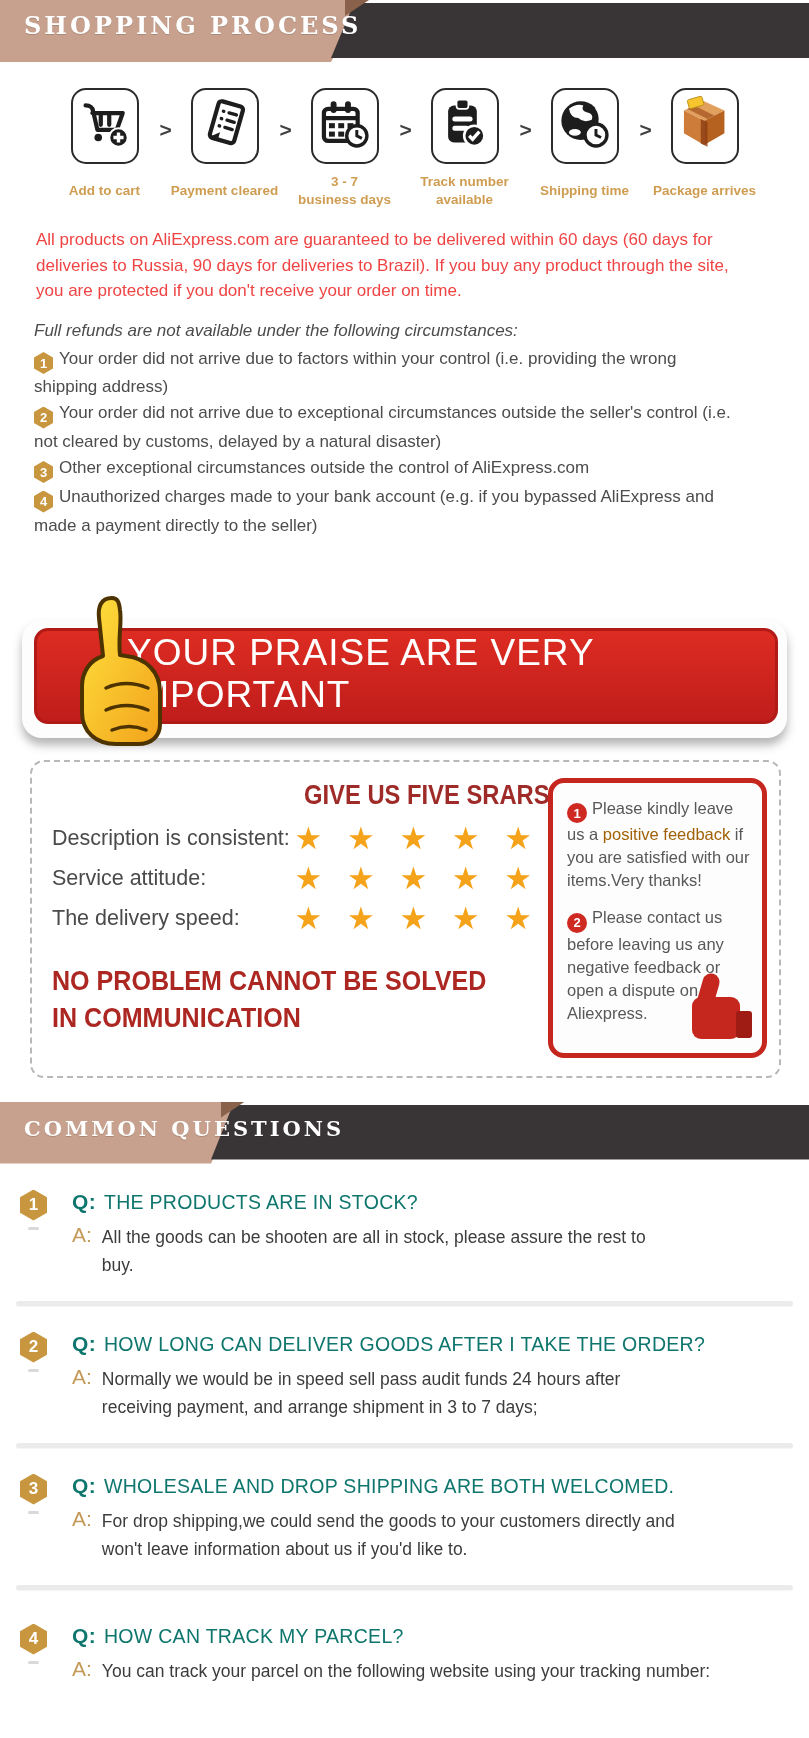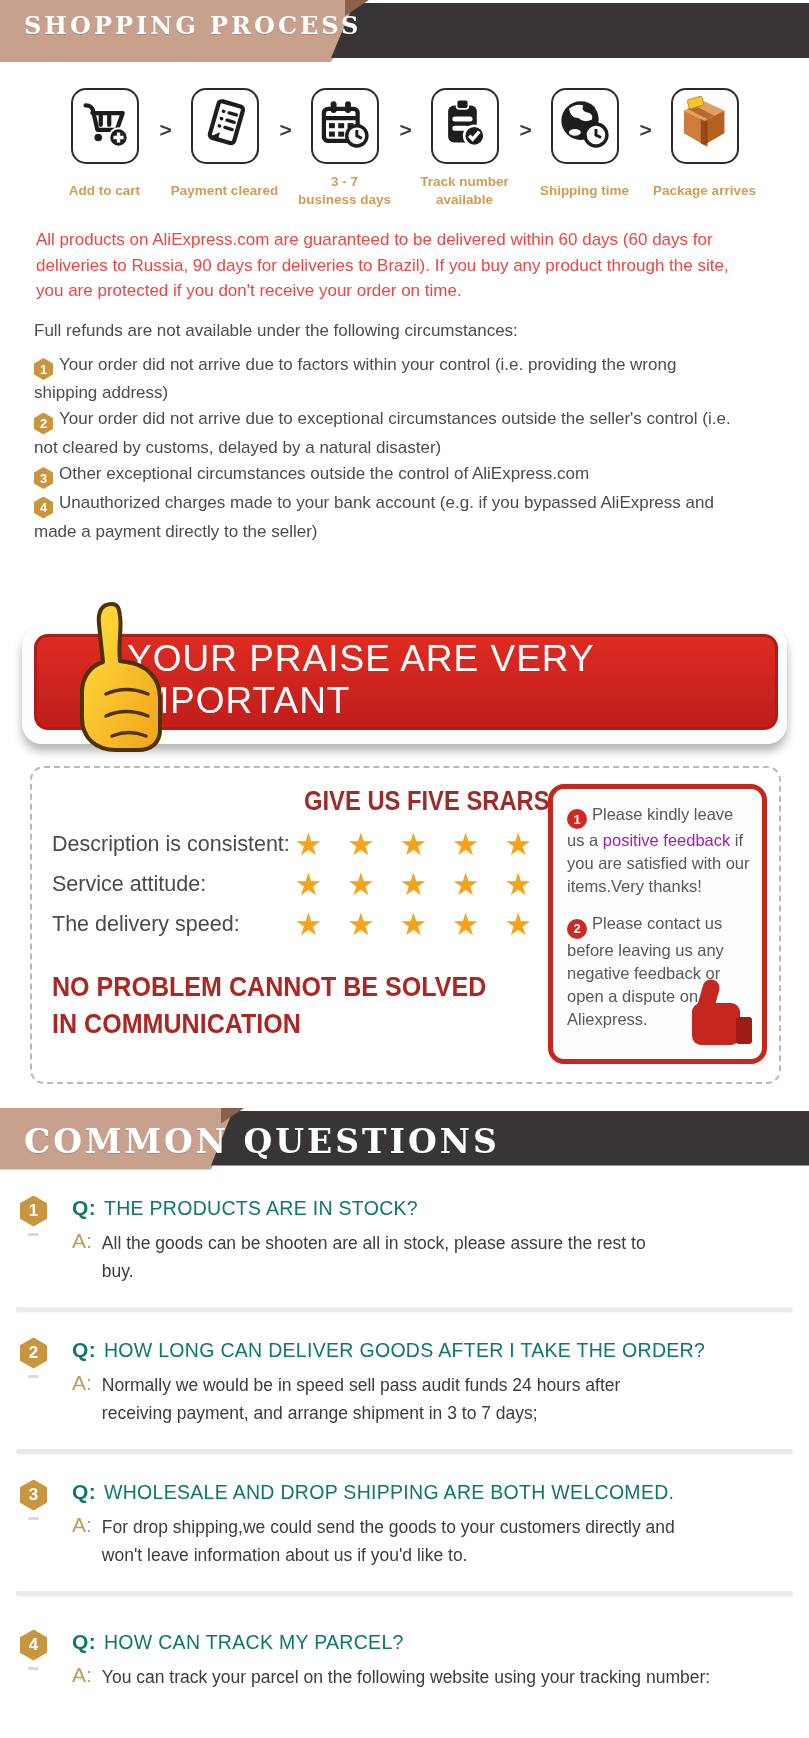--- a/index.html
+++ b/index.html
@@ -22,36 +22,36 @@
     letter-spacing:3px; padding:11px 0 0 24px; white-space:nowrap;
     text-shadow:0 1px 0 rgba(0,0,0,.15);
   }
   #band1 .tan  { clip-path:polygon(0 0,365px 0,331px 100%,0 100%); }
   #band1 .dark { left:331px; clip-path:polygon(23px 0,100% 0,100% 100%,0 100%); }
   #band1 .fold { left:345px; }
   #band1 .band-title { font-size:24px; }
   #band2 .tan  { clip-path:polygon(0 0,240px 0,211px 100%,0 100%); }
   #band2 .dark { left:211px; clip-path:polygon(22px 0,100% 0,100% 100%,0 100%); }
   #band2 .fold { left:221px; }
-  #band2 .band-title { font-size:33px; padding-top:14px; }
+  #band2 .band-title { font-size:21px; padding-top:14px; }
 
   
   .process { display:flex; justify-content:center; align-items:flex-start; padding:26px 4px 10px 4px; }
   .step { display:flex; flex-direction:column; align-items:center; width:110px; }
   .icon-box { width:68px; height:76px; border:2.5px solid #2b2b2b; border-radius:15px;
               background:#fff; display:flex; align-items:center; justify-content:center; }
   .icon-box svg { width:54px; height:58px; }
   .step-label { margin-top:9px; height:36px; display:flex; flex-direction:column; justify-content:center;
                 color:#cf9d52; font-weight:bold; font-size:13.5px; text-align:center; line-height:1.3; }
   .sep { color:#3f3f3f; font-size:21px; font-weight:bold; margin-top:30px; width:10px; text-align:center; }
 
   
   .guarantee { margin:8px 0 0 36px; width:700px; font-size:17px; line-height:25.5px; color:#ef4444; }
   .refunds { margin:14px 0 0 34px; width:700px; font-size:17px; line-height:25px; color:#4c4c4c; }
-  .refunds .intro { margin-bottom:9px; }
+  .refunds .intro { margin-bottom:3px;font-style:italic; }
   .hexnum {
     display:inline-flex; align-items:center; justify-content:center;
     width:19px; height:22px; margin-right:6px; vertical-align:-4px;
     background:#c8963e; color:#fff; font-size:13px; font-weight:bold;
     clip-path:polygon(50% 0,100% 25%,100% 75%,50% 100%,0 75%,0 25%);
   }
   .refund-item { margin-top:1px; }
 
   
   .banner-wrap { position:relative; height:132px; margin:74px 22px 0 22px; }
@@ -75,21 +75,21 @@
   .stars { color:#f6a31c; font-size:31px; letter-spacing:8px; line-height:1; white-space:nowrap; }
   .slogan { margin-top:28px; color:#ad2722; font-weight:bold; font-size:28.5px; line-height:1.3;
             transform:scaleX(.88); transform-origin:left; white-space:nowrap; }
   .note-box { width:240px; min-height:280px; border:5px solid #c5271f; border-radius:16px;
               background:#fdfdfd; padding:14px 12px 10px 14px; position:relative; margin-left:8px; }
   .note { font-size:16.5px; line-height:23px; color:#585858; }
   .note + .note { margin-top:14px; }
   .circnum { display:inline-flex; align-items:center; justify-content:center;
              width:20px; height:20px; border-radius:50%; background:#cf2a22; color:#fff;
              font-size:13px; font-weight:bold; margin-right:5px; vertical-align:-4px; }
-  .hl-red { color:#a21caf; }
+  .hl-red { color:#a16207; }
   .thumb-red { position:absolute; right:4px; bottom:2px; }
 
   
   .faq { padding-top:26px; }
   .qa-item { display:flex; padding-left:20px; }
   .qa-badge { width:27px; margin-right:25px; position:relative; flex:none; }
   .qa-badge .hex { width:27px; height:31px; background:#c8963e; color:#fff;
                    clip-path:polygon(50% 0,100% 25%,100% 75%,50% 100%,0 75%,0 25%);
                    display:flex; align-items:center; justify-content:center;
                    font-size:17px; font-weight:bold; }

